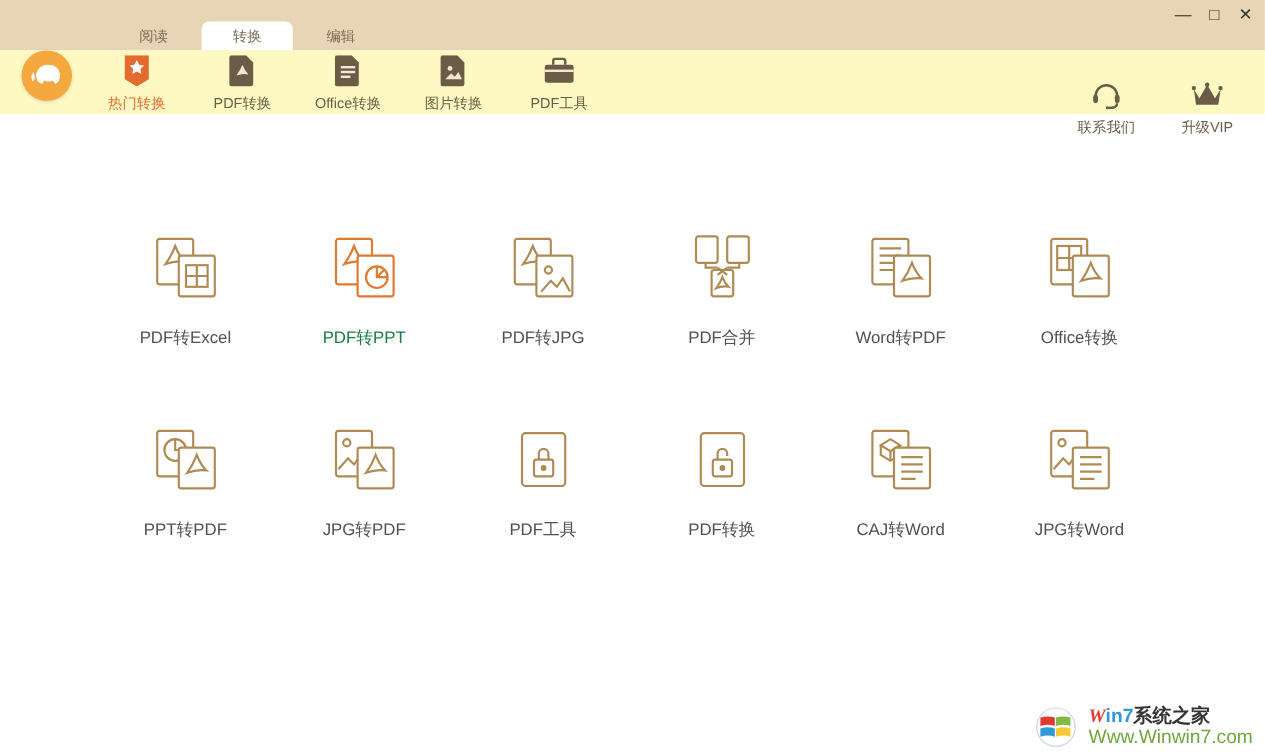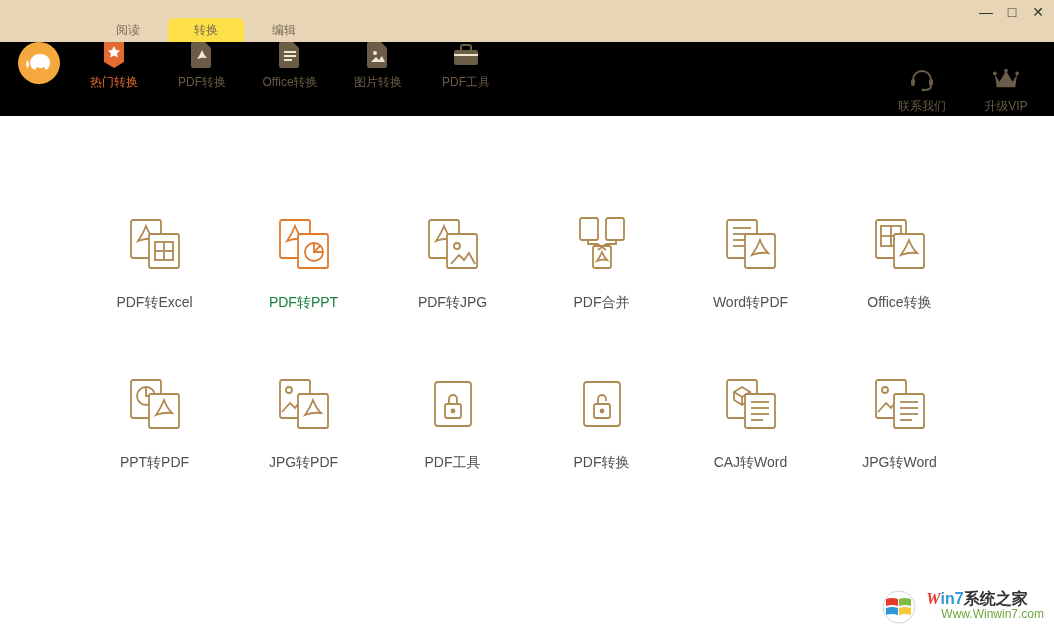--- a/index.html
+++ b/index.html
@@ -26,36 +26,36 @@
   padding: 0 26px;
   font-size: 12px;
   color: #7a6a55;
   display: flex;
   align-items: center;
   cursor: pointer;
   border-radius: 6px 6px 0 0;
   margin-right: 2px;
   position: relative;
 }
-.tab.active { background: #fde047; color: #7a6a55; font-family: Liberation Serif, serif; }
+.tab.active { background: #ffffff; color: #7a6a55; font-family: Liberation Serif, serif; }
 .window-controls {
   position: absolute;
   right: 8px;
   top: 4px;
   display: flex;
   gap: 10px;
   font-size: 14px;
   color: #283a2f;
 }
 .window-controls span { cursor: pointer; width: 16px; text-align: center; }
 .toolbar {
-  height: 74px;
-  background: #000000;
+  height: 53px;
+  background: #fef9c3;
   display: flex;
-  align-items: flex-start;
+  align-items: flex-end;
   position: relative;
 }
 .logo {
   width: 42px; height: 42px;
   border-radius: 50%;
   background: #f5a83d;
   position: absolute;
   left: 18px; top: 0px;
   display: flex; align-items: center; justify-content: center;
   color: #fff;
@@ -83,26 +83,26 @@
 .conv-item {
   display: flex; flex-direction: column; align-items: center; gap: 22px;
   cursor: pointer;
 }
 .conv-icon { width: 56px; height: 56px; display: flex; align-items: center; justify-content: center; }
 .conv-item .cl { font-size: 14px; color: #505050; }
 .conv-item.active .cl { color: #15803d; }
 .watermark {
   position: absolute;
   right: 10px; bottom: 4px;
-  display: flex; align-items: flex-start; gap: 8px;
+  display: flex; align-items: center; gap: 8px;
   font-family: Arial, sans-serif;
 }
 .watermark .wm-txt { display: flex; flex-direction: column; line-height: 1.1; }
 .watermark .wm-line1 { font-size: 16px; font-weight: bold; }
-.watermark .wm-line2 { font-size: 12px; color: #6fa63c; margin-left: 15px; }
+.watermark .wm-line2 { font-size: 16px; color: #6fa63c; }
 </style>
 </head>
 <body>
 
 <div class="titlebar">
   <div class="tab">
       <span>阅读</span>
     </div>
   <div class="tab active">
       <span>转换</span>

